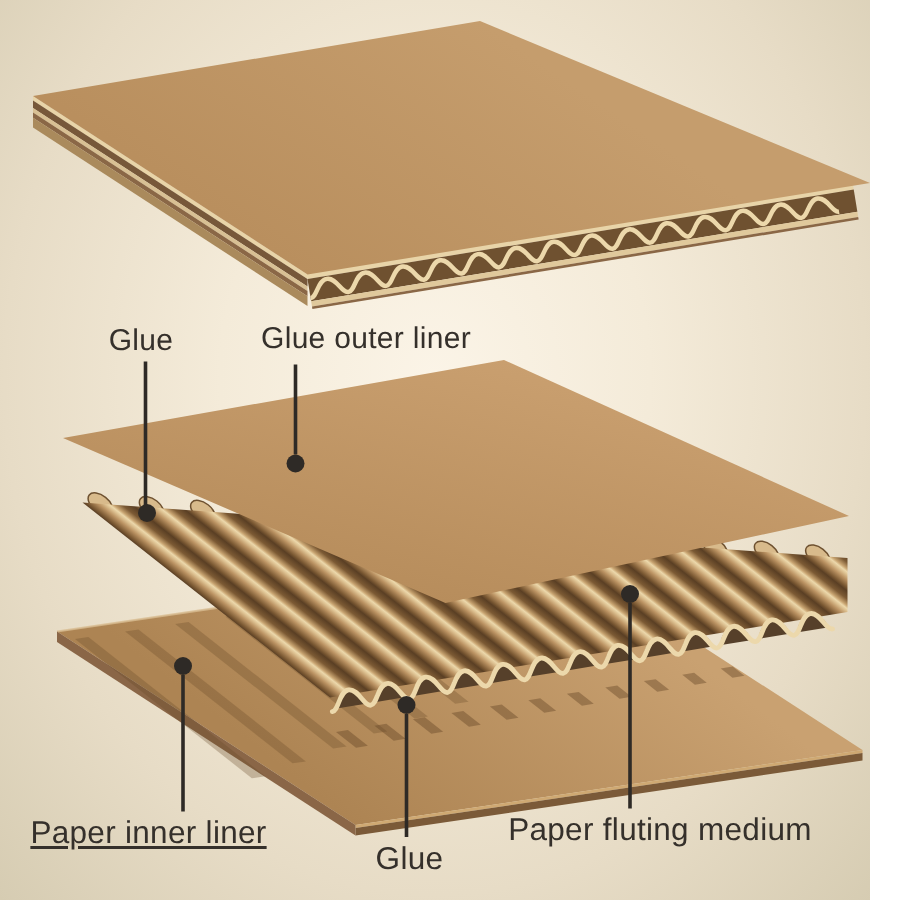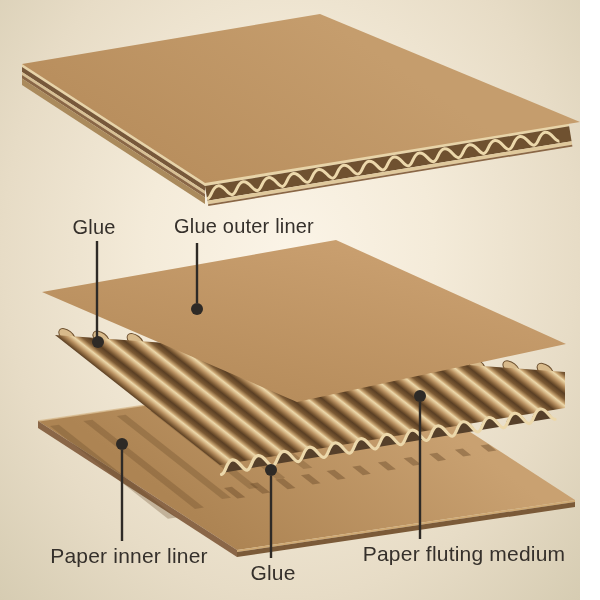--- a/index.html
+++ b/index.html
@@ -135,16 +135,16 @@
         <circle cx="122" cy="444" r="6" fill="#2e2a26"></circle>
         <line x1="271" y1="476" x2="271" y2="558" stroke="#2e2a26" stroke-width="2.4"></line>
         <circle cx="271" cy="470" r="6" fill="#2e2a26"></circle>
         <line x1="420" y1="402" x2="420" y2="539" stroke="#2e2a26" stroke-width="2.4"></line>
         <circle cx="420" cy="396" r="6" fill="#2e2a26"></circle>
       </g>
     </svg>
 
   <div class="label top" style="left: 94px; top: 217px; color: rgb(53, 48, 43);">Glue</div>
   <div class="label top" style="left: 244px; top: 216px; color: rgb(53, 48, 43);">Glue outer liner</div>
-  <div class="label bottom" style="left: 129px; top: 545px; color: rgb(53, 48, 43);">Paper inner liner</div>
+  <div class="label bottom" style="left: 99px; top: 545px; color: rgb(53, 48, 43); text-decoration: underline;">Paper inner liner</div>
   <div class="label bottom" style="left: 273px; top: 562px; color: rgb(53, 48, 43);">Glue</div>
-  <div class="label bottom" style="left: 464px; top: 543px; color: rgb(53, 48, 43);">Paper fluting medium</div>
+  <div class="label bottom" style="left: 440px; top: 543px; color: rgb(53, 48, 43);">Paper fluting medium</div>
 </div>
 
 </body></html>

